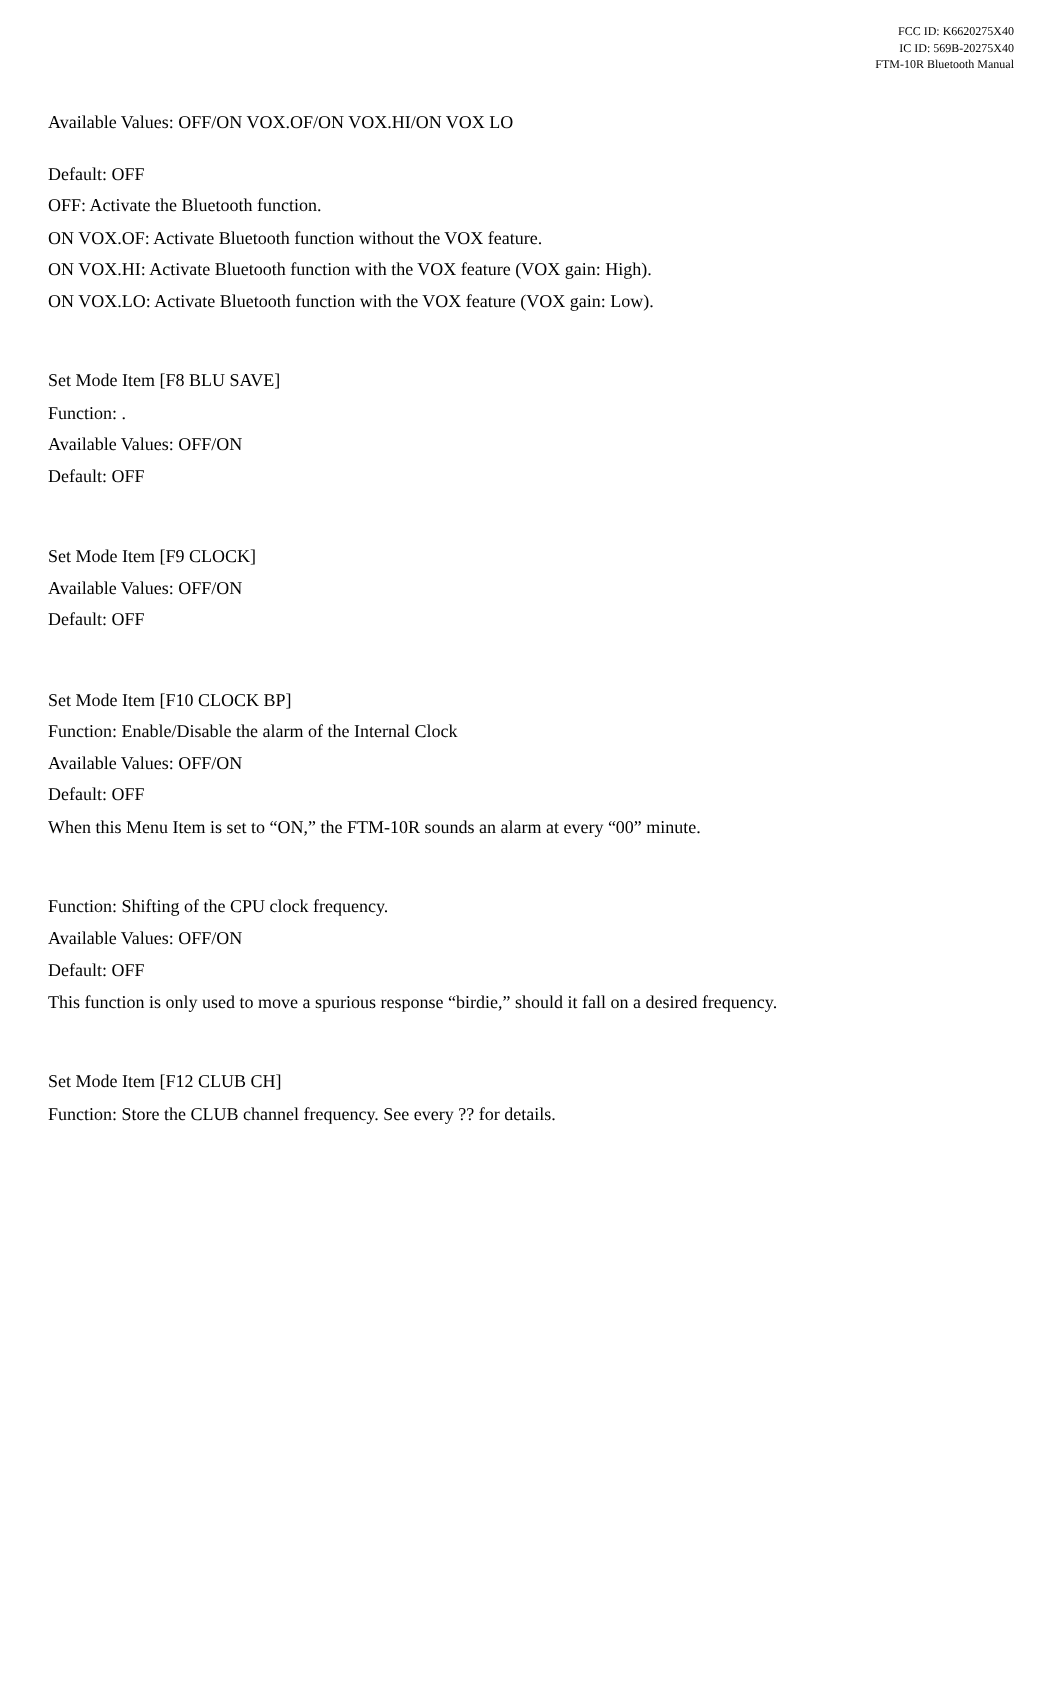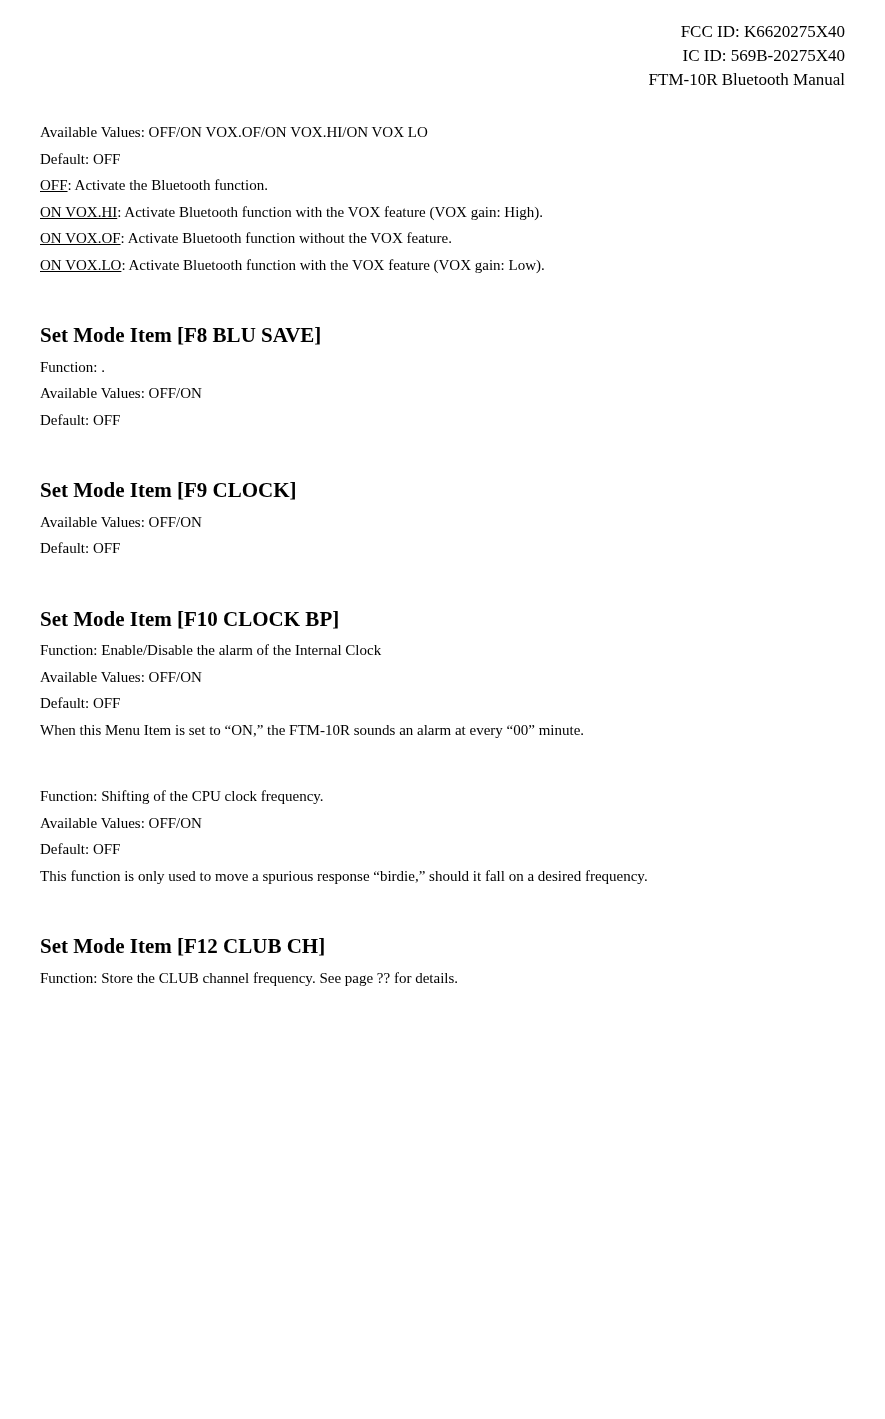--- a/index.html
+++ b/index.html
@@ -16,49 +16,47 @@
       width: 885px;
       min-height: 1419px;
       padding: 20px 40px 40px 40px;
     }
     .header {
       text-align: right;
       margin-bottom: 30px;
       line-height: 1.4;
     }
     .header-line {
-      font-size: 17px;
+      font-size: 10px;
     }
     .content {
       font-size: 15px;
     }
     .intro-para {
       margin-bottom: 8px;
       text-align: justify;
     }
     .values-line {
-      margin-bottom: 4px;
+      margin-bottom: 20px;
     }
     .default-line {
       margin-bottom: 4px;
     }
     .desc-line {
       margin-bottom: 4px;
     }
     .underline {
-      text-decoration: underline;
     }
     .section {
       margin-top: 24px;
       margin-bottom: 0;
     }
     .section-title {
-      font-size: 21px;
+      font-size: 15px;
       margin-bottom: 4px;
-      font-weight: bold;
     }
     p {
       margin-bottom: 4px;
       text-align: justify;
     }
     .spacer {
       height: 16px;
     }
   </style>
 </head>
@@ -68,22 +66,22 @@
   <div class="header-line">FCC ID: K6620275X40</div>
   <div class="header-line">IC  ID:  569B-20275X40</div>
   <div class="header-line">FTM-10R Bluetooth Manual</div>
 </div>
 
 <div class="content">
 
   <p class="values-line">Available Values: OFF/ON VOX.OF/ON VOX.HI/ON VOX LO</p>
   <p class="default-line">Default: OFF</p>
   <p class="desc-line"><span class="underline">OFF</span><span>: Activate the Bluetooth function.</span></p>
+  <p class="desc-line"><span class="underline">ON VOX.OF</span><span>: Activate Bluetooth function without the VOX feature.</span></p>
   <p class="desc-line"><span class="underline">ON VOX.HI</span><span>: Activate Bluetooth function with the VOX feature (VOX gain: High).</span></p>
-  <p class="desc-line"><span class="underline">ON VOX.OF</span><span>: Activate Bluetooth function without the VOX feature.</span></p>
   <p class="desc-line"><span class="underline">ON VOX.LO</span><span>: Activate Bluetooth function with the VOX feature (VOX gain: Low).</span></p>
 
   <div class="spacer"></div>
 
   <div class="section">
     <p class="section-title">Set Mode Item [F8 BLU SAVE]</p>
     <p>Function: .</p>
     <p>Available Values: OFF/ON</p>
     <p>Default: OFF</p>
   </div>
@@ -112,16 +110,16 @@
     <p>Function: Shifting of the CPU clock frequency.</p>
     <p>Available Values: OFF/ON</p>
     <p>Default: OFF</p>
     <p>This  function  is  only  used  to  move  a  spurious  response  “birdie,”  should  it  fall  on  a desired frequency.</p>
   </div>
 
   <div class="spacer"></div>
 
   <div class="section">
     <p class="section-title">Set Mode Item [F12 CLUB CH]</p>
-    <p>Function: Store the CLUB channel frequency. See page ?? for details.</p>
+    <p>Function: Store the CLUB channel frequency. See every ?? for details.</p>
   </div>
 
 </div>
 
 </body></html>

